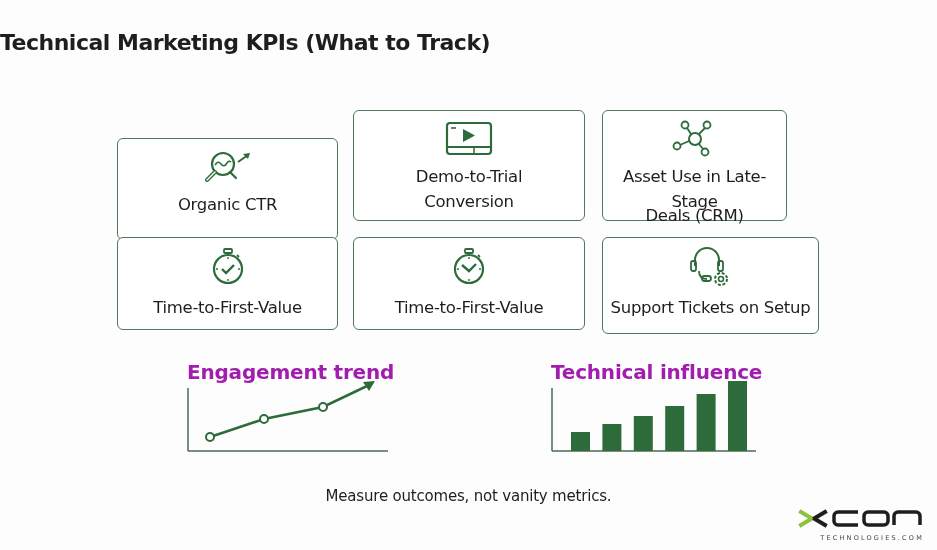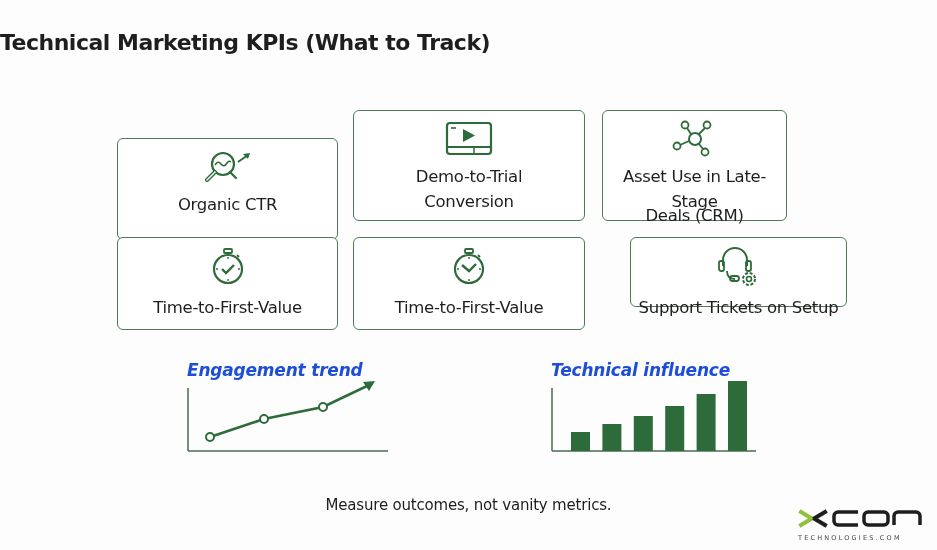--- a/index.html
+++ b/index.html
@@ -18,29 +18,29 @@
     position: absolute; box-sizing: border-box;
     border: 1.5px solid #4e7a5a; border-radius: 6px; background: #fff;
     display: flex; flex-direction: column; align-items: center;
   }
   .card .icon { position: absolute; left: 50%; transform: translateX(-50%); }
   .card .label {
     position: absolute; left: 0; right: 0; text-align: center;
     font-size: 16.5px; line-height: 25px; color: #1e1e1e; letter-spacing: -0.3px;
   }
   .chart-title {
-    position: absolute; font-size: 17px; font-weight: bold; color: #1d4ed8; letter-spacing: -0.2px; font-style: italic;
+    position: absolute; font-size: 20px; font-weight: bold; color: #a21caf; letter-spacing: -0.2px;
   }
   .footer {
     position: absolute; left: 0; width: 937px; top: 487px; text-align: center;
-    font-size: 15px; color: #1e1e1e; letter-spacing: -0.2px; margin-top: 9px;
+    font-size: 15px; color: #1e1e1e; letter-spacing: -0.2px;
   }
   .logo { position: absolute; left: 798px; top: 508px; width: 126px; }
   .logo-tag {
-    position: absolute; left: 0; top: 26px; width: 126px; text-align: left;
+    position: absolute; left: 0; top: 26px; width: 126px; text-align: right;
     font-size: 6.5px; letter-spacing: 2.2px; color: #444;
   }
 </style>
 </head>
 <body>
 
 <div class="title">Technical Marketing KPIs (What to Track)</div>
 
 <div class="card" style="left:117px;top:110px;width:221px;height:102px;margin-top:28px;">
   <svg class="icon" style="top:8px" width="60" height="40" viewBox="0 0 60 40">
@@ -104,21 +104,21 @@
     <circle cx="20" cy="23" r="14" fill="none" stroke="#2e6b3a" stroke-width="2.2"></circle>
     <polyline points="13,19 20,25 27,18" fill="none" stroke="#2e6b3a" stroke-width="2.4"></polyline>
     <line x1="20" y1="11" x2="20" y2="13" stroke="#2e6b3a" stroke-width="1.4"></line>
     <line x1="20" y1="33" x2="20" y2="35" stroke="#2e6b3a" stroke-width="1.4"></line>
     <line x1="8" y1="23" x2="10" y2="23" stroke="#2e6b3a" stroke-width="1.4"></line>
     <line x1="30" y1="23" x2="32" y2="23" stroke="#2e6b3a" stroke-width="1.4"></line>
   </svg>
   <div class="label" style="top:57px">Time-to-First-Value</div>
 </div>
 
-<div class="card" style="left:630px;top:237px;width:217px;height:70px;">
+<div class="card" style="left:602px;top:237px;width:217px;height:97px;">
   <svg class="icon" style="top:6px" width="52" height="46" viewBox="0 0 52 46">
     <path d="M10 22 V16 a12 12 0 0 1 24 0 V22" fill="none" stroke="#2e6b3a" stroke-width="2"></path>
     <rect x="6" y="17" width="5" height="10" rx="2" fill="none" stroke="#2e6b3a" stroke-width="1.8"></rect>
     <rect x="33" y="17" width="5" height="10" rx="2" fill="none" stroke="#2e6b3a" stroke-width="1.8"></rect>
     <path d="M14 27 q0 8 8 8" fill="none" stroke="#2e6b3a" stroke-width="1.8"></path>
     <rect x="17" y="32" width="9" height="5" rx="2.5" fill="none" stroke="#2e6b3a" stroke-width="1.8"></rect>
     <circle cx="36" cy="35" r="6" fill="#fff" stroke="#2e6b3a" stroke-width="2" stroke-dasharray="3 1.7"></circle>
     <circle cx="36" cy="35" r="2.5" fill="none" stroke="#2e6b3a" stroke-width="1.6"></circle>
   </svg>
   <div class="label" style="top:57px">Support Tickets on Setup</div>

